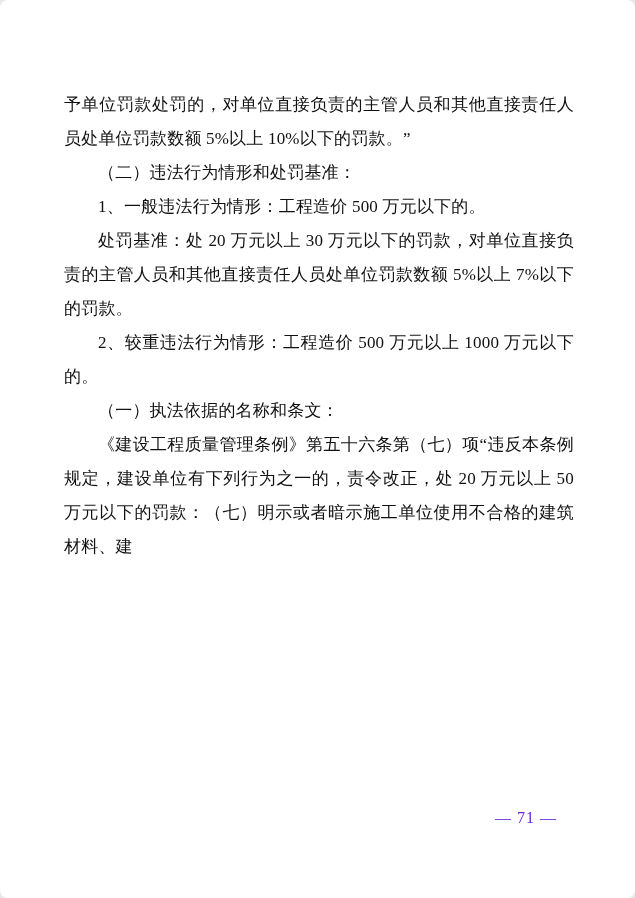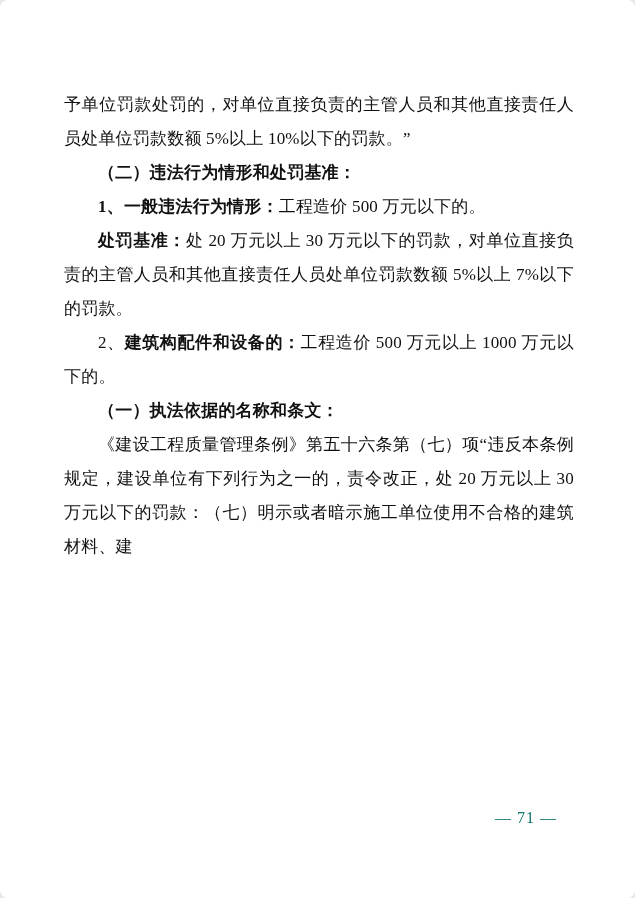--- a/index.html
+++ b/index.html
@@ -19,39 +19,39 @@
     left: 64px;
     top: 88px;
     width: 510px;
     font-size: 17px;
     line-height: 34px;
     text-align: justify;
     letter-spacing: 0.2px;
   }
   .para { margin: 0; padding: 0; }
   .para.indent { text-indent: 2em; }
-  .b { font-weight: bold; }
+  .b { font-weight: normal; }
   .page-number {
     position: absolute;
     top: 806px;
     right: 78px;
     font-size: 16px;
     line-height: 24px;
-    color: #0f766e;
+    color: #6d28d9;
     letter-spacing: 1px;
     white-space: nowrap;
   }
 </style>
 </head>
 <body>
 
 <div class="page">
   <div class="doc">
       <p class="para"><span>予单位罚款处罚的，对单位直接负责的主管人员和其他直接责任人员处单位罚款数额 5%以上 10%以下的罚款。”</span></p>
       <p class="para indent"><span class="b">（二）违法行为情形和处罚基准：</span></p>
       <p class="para indent"><span class="b">1、一般违法行为情形：</span><span>工程造价 500 万元以下的。</span></p>
       <p class="para indent"><span class="b">处罚基准：</span><span>处 20 万元以上 30 万元以下的罚款，对单位直接负责的主管人员和其他直接责任人员处单位罚款数额 5%以上 7%以下的罚款。</span></p>
-      <p class="para indent"><span>2、</span><span class="b">建筑构配件和设备的：</span><span>工程造价 500 万元以上 1000 万元以下的。</span></p>
+      <p class="para indent"><span>2、</span><span class="b">较重违法行为情形：</span><span>工程造价 500 万元以上 1000 万元以下的。</span></p>
       <p class="para indent"><span class="b">（一）执法依据的名称和条文：</span></p>
-      <p class="para indent"><span>《建设工程质量管理条例》第五十六条第（七）项“违反本条例规定，建设单位有下列行为之一的，责令改正，处 20 万元以上 30 万元以下的罚款：（七）明示或者暗示施工单位使用不合格的建筑材料、建</span></p>
+      <p class="para indent"><span>《建设工程质量管理条例》第五十六条第（七）项“违反本条例规定，建设单位有下列行为之一的，责令改正，处 20 万元以上 50 万元以下的罚款：（七）明示或者暗示施工单位使用不合格的建筑材料、建</span></p>
     </div>
   <div class="page-number">— 71 —</div>
 </div>
 
 </body></html>

